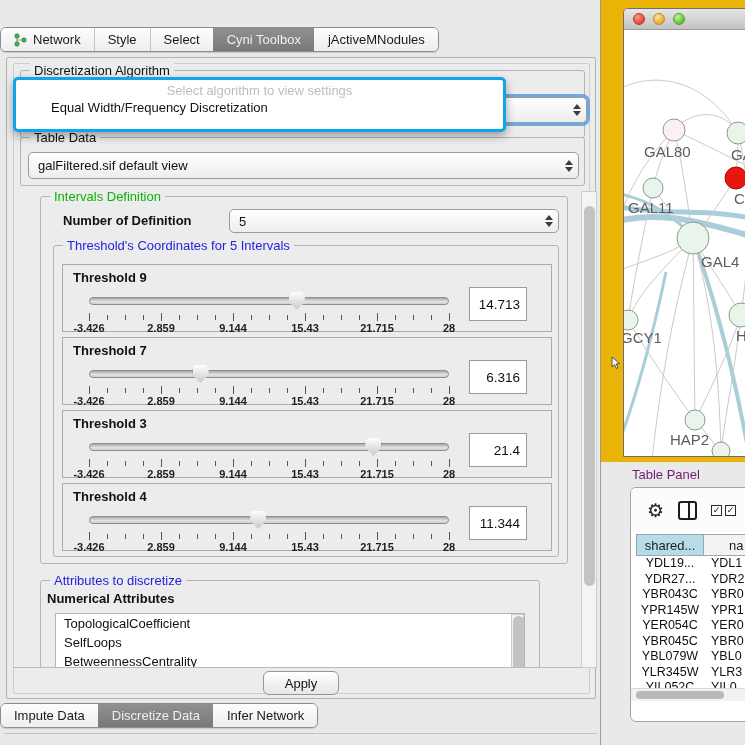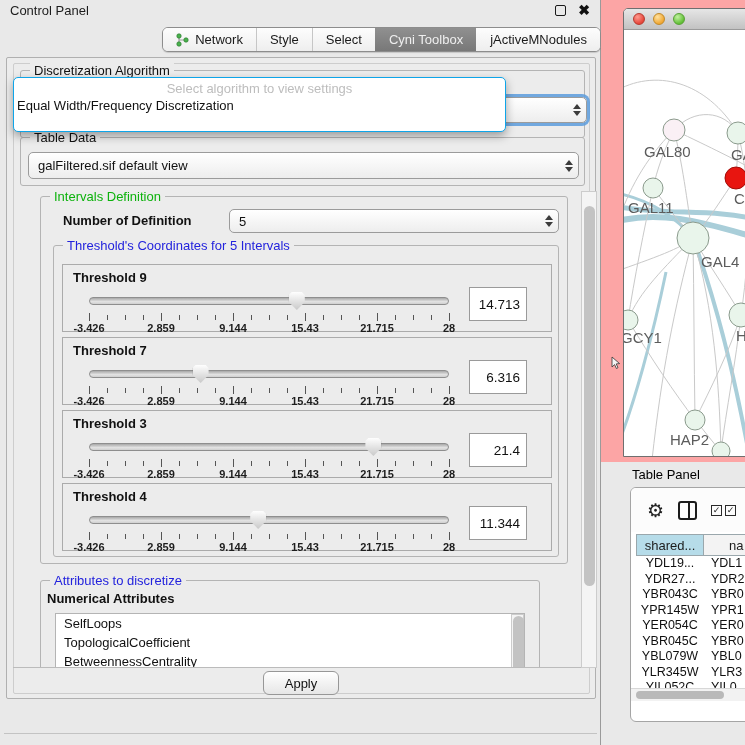--- a/index.html
+++ b/index.html
@@ -6,42 +6,42 @@
   html,body { width:745px; height:745px; overflow:hidden; }
   body { font-family:"Liberation Sans", sans-serif; background:#e9e9e9; position:relative; }
 
   
   .control-panel { position:absolute; left:0; top:0; width:601px; height:745px; background:#e9e9e9; border-right:1px solid #9a9a9a; }
   .titlebar { position:absolute; left:0; top:0; width:100%; height:21px; display:flex; align-items:center; padding:0 10px; font-size:13px; color:#1c1c1c; }
   .titlebar .spacer { flex:1; }
   .float-btn { width:11px; height:11px; border:1.6px solid #1a1a1a; border-radius:2px; margin-right:12px; }
   .close-btn { font-size:14px; font-weight:bold; color:#111; line-height:11px; }
 
-  .segwrap { position:absolute; left:0; width:601px; display:flex; justify-content:flex-end; }
+  .segwrap { position:absolute; left:0; width:601px; display:flex; justify-content:flex-start; }
   .segbar { display:flex; border:1px solid #8d8d8d; border-radius:6px; overflow:hidden; background:#fbfbfb; height:25px; box-shadow:0 1px 1px rgba(0,0,0,.15); }
   .seg { display:flex; align-items:center; gap:6px; padding:0 13px; font-size:13px; color:#1a1a1a; background:linear-gradient(#fdfdfd,#eeeeee); border-left:1px solid #c6c6c6; cursor:default; white-space:nowrap; }
   .seg:first-child { border-left:none; }
   .seg.sel { background:linear-gradient(#909090,#787878); color:#efefef; border-left-color:transparent; }
   .seg.sel + .seg { border-left-color:transparent; }
 
   .content-outer { position:absolute; left:6px; top:57px; width:590px; height:642px; border:1px solid #b0b0b0; border-radius:2px; background:#ececec; }
   .content-inner { position:absolute; left:13px; top:63px; width:577px; height:631px; border:1px solid #cdcdcd; border-radius:2px; background:#ececec; }
 
   .group { position:absolute; border:1px solid #b4b4b4; border-radius:3px; }
   .gtitle { position:absolute; top:-8px; left:9px; background:#ececec; padding:0 4px; font-size:13px; color:#111; white-space:nowrap; }
   .gtitle.green { color:#0cb20c; }
   .gtitle.blue  { color:#2323dd; }
 
   .combo { position:absolute; background:linear-gradient(#ffffff,#ededed); border:1px solid #9b9b9b; border-radius:5px; display:flex; align-items:center; font-size:13px; color:#111; padding:0 22px 0 9px; }
   .stepper { position:absolute; right:5px; top:50%; transform:translateY(-50%); display:flex; flex-direction:column; gap:2px; }
   .stepper .up   { width:0; height:0; border-left:4px solid transparent; border-right:4px solid transparent; border-bottom:5px solid #3c3c3c; }
   .stepper .down { width:0; height:0; border-left:4px solid transparent; border-right:4px solid transparent; border-top:5px solid #3c3c3c; }
   .focus-ring { box-shadow:0 0 0 3px rgba(92,156,221,.85); }
 
-  .popup { position:absolute; left:13px; top:77px; width:493px; height:55px; background:#ffffff; border:1px solid #0ea5e9; border-radius:5px; box-shadow:0 4px 10px rgba(0,0,0,.35); z-index:20; padding-top:3px; }
+  .popup { position:absolute; left:13px; top:77px; width:493px; height:55px; background:#ffffff; border:3px solid #0ea5e9; border-radius:5px; box-shadow:0 4px 10px rgba(0,0,0,.35); z-index:20; padding-top:3px; }
   .popup .ph { text-align:center; font-size:13px; color:#bdbdbd; height:17px; }
   .popup .opt { font-size:13px; color:#111; padding-left:3px; height:16px; line-height:16px; }
 
   .viewport { position:absolute; left:13px; top:190px; width:568px; height:478px; overflow:hidden; border-bottom:1px solid #bbbbbb; }
 
   .lbl-bold { position:absolute; font-size:13px; font-weight:bold; color:#111; white-space:nowrap; }
 
   .thr-panel { position:absolute; left:8px; width:490px; height:68px; border:1px solid #ababab; background:#ececec; }
   .thr-label { position:absolute; left:10px; top:5px; font-size:13px; font-weight:bold; color:#111; }
   .slider { position:absolute; left:26px; top:26px; width:360px; height:40px; }
@@ -56,23 +56,23 @@
   .attr-list { position:absolute; background:#ffffff; border:1px solid #b4b4b4; }
   .attr-item { font-size:13px; color:#111; line-height:19px; padding-left:8px; white-space:nowrap; }
   .vscroll { position:absolute; background:#f4f4f4; border:1px solid #cccccc; }
   .vthumb { position:absolute; left:1px; border-radius:6px; background:#c3c3c3; }
 
   .btn { position:absolute; background:linear-gradient(#ffffff,#e6e6e6); border:1px solid #979797; border-radius:6px; font-size:13px; color:#111; display:flex; align-items:center; justify-content:center; }
 
   .bottom-line { position:absolute; left:4px; top:733px; width:593px; height:1px; background:#c3c3c3; }
 
   
-  .desktop { position:absolute; left:601px; top:0; width:144px; height:462px; background:#fca5a5; }
+  .desktop { position:absolute; left:601px; top:0; width:144px; height:462px; background:#eab308; }
   .south { position:absolute; left:601px; top:462px; width:144px; height:283px; background:#e9e9e9; }
-  .south-title { position:absolute; left:31px; top:5px; font-size:13px; color:#000000; }
+  .south-title { position:absolute; left:31px; top:5px; font-size:13px; color:#701a75; }
 
   .net-window { position:absolute; left:22px; top:8px; width:130px; height:449px; border:1px solid #6f6f6f; border-radius:5px 5px 0 0; overflow:hidden; background:#ffffff; }
   .net-titlebar { height:21px; background:linear-gradient(#e6e6e6,#c2c2c2); border-bottom:1px solid #9a9a9a; display:flex; align-items:center; gap:8px; padding-left:9px; }
   .light { width:12px; height:12px; border-radius:50%; }
   .light.red    { background:radial-gradient(circle at 35% 30%, #ff9a8f, #e6463a 70%); border:1px solid #b53b30; }
   .light.yellow { background:radial-gradient(circle at 35% 30%, #ffe2a0, #f0a733 70%); border:1px solid #c08a2a; }
   .light.green  { background:radial-gradient(circle at 35% 30%, #c2f1a0, #62bf37 70%); border:1px solid #58a035; }
   .net-canvas { position:relative; width:100%; height:428px; background:#ffffff; }
 
   .tbl-window { position:absolute; left:29px; top:25px; width:120px; height:235px; background:#ffffff; border:1px solid #a5a5a5; border-radius:6px 0 0 6px; overflow:hidden; }
@@ -93,26 +93,20 @@
   .hscroll { position:absolute; left:0px; top:200px; width:120px; height:13px; background:#f2f2f2; border-top:1px solid #d7d7d7; }
   .hthumb { position:absolute; left:5px; top:2px; width:88px; height:8px; border-radius:4px; background:#b9b9b9; }
 
   svg text { font-family:"Liberation Sans",sans-serif; }
 </style>
 </head>
 <body>
 
 <div class="control-panel">
 
-  <div class="titlebar">
-    <span>Control Panel</span>
-    <span class="spacer"></span>
-    <span class="float-btn"></span>
-    <span class="close-btn">✖</span>
-  </div>
 
   <div class="segwrap" style="top:27px;">
     <div class="segbar" id="top-tabs">
         <div class="seg">
           <svg width="13" height="14" viewBox="0 0 13 14">
             <path d="M3 3 L3 11 M3 7 L10 7" stroke="#9c9c9c" stroke-width="1.2" fill="none"></path>
             <circle cx="3" cy="3" r="2.2" fill="#49b24c" stroke="#2e7d32" stroke-width="0.7"></circle>
             <circle cx="3" cy="11" r="2.2" fill="#49b24c" stroke="#2e7d32" stroke-width="0.7"></circle>
             <circle cx="10" cy="7" r="2.2" fill="#49b24c" stroke="#2e7d32" stroke-width="0.7"></circle>
           </svg>
@@ -142,21 +136,21 @@
   <div class="combo focus-ring" style="left:27px; top:97px; width:560px; height:26px; z-index:5;">
     <span class="stepper">
         <span class="up"></span>
         <span class="down"></span>
       </span>
   </div>
 
   <div class="popup">
     <div class="ph">Select algorithm to view settings</div>
     <div id="popup-options">
-        <div class="opt" style="font-weight: normal;">Equal Width/Frequency Discretization</div>
+        <div class="opt" style="font-weight: normal; margin-left: 32px;">Equal Width/Frequency Discretization</div>
       </div>
   </div>
 
   <div class="group" style="left:20px; top:137px; width:565px; height:49px;">
     <span class="gtitle">Table Data</span>
     <div class="combo" style="left:7px; top:14px; width:551px; height:27px;">
       <span>galFiltered.sif default view</span>
       <span class="stepper">
           <span class="up"></span>
           <span class="down"></span>
@@ -321,38 +315,51 @@
               <input class="thr-value" value="11.344" style="">
             </div>
           </div>
       </div>
     </div>
 
     <div class="group" style="left:27px; top:390px; width:500px; height:150px;">
       <span class="gtitle blue">Attributes to discretize</span>
       <span class="lbl-bold" style="left:6px; top:10px;">Numerical Attributes</span>
       <div class="attr-list" style="left:14px; top:32px; width:470px; height:110px;" id="attr-list">
-        <div class="attr-item">SelfLoops</div>
-          <div class="attr-item">TopologicalCoefficient</div>
+        <div class="attr-item">TopologicalCoefficient</div>
+          <div class="attr-item">SelfLoops</div>
           <div class="attr-item">BetweennessCentrality</div>
           <div class="vscroll" style="right:0; top:0; width:13px; height:110px;">
           <div class="vthumb" style="top:1px; width:11px; height:106px;"></div>
         </div>
       </div>
     </div>
   </div>
 
   <div class="vscroll" style="left:581px; top:191px; width:16px; height:477px;">
     <div class="vthumb" style="top:14px; left:2px; width:11px; height:380px;"></div>
   </div>
 
   <div class="btn" style="left:263px; top:671px; width:76px; height:24px;">
     <span>Apply</span>
   </div>
 
+  <div class="segwrap" style="top:703px;">
+    <div class="segbar" id="bottom-tabs">
+        <div class="seg">
+          <span>Impute Data</span>
+        </div>
+        <div class="seg sel">
+          <span>Discretize Data</span>
+        </div>
+        <div class="seg">
+          <span>Infer Network</span>
+        </div>
+      </div>
+  </div>
   <div class="bottom-line"></div>
 </div>
 
 <div class="desktop">
   <div class="net-window">
     <div class="net-titlebar">
       <span class="light red"></span>
       <span class="light yellow"></span>
       <span class="light green"></span>
     </div>

